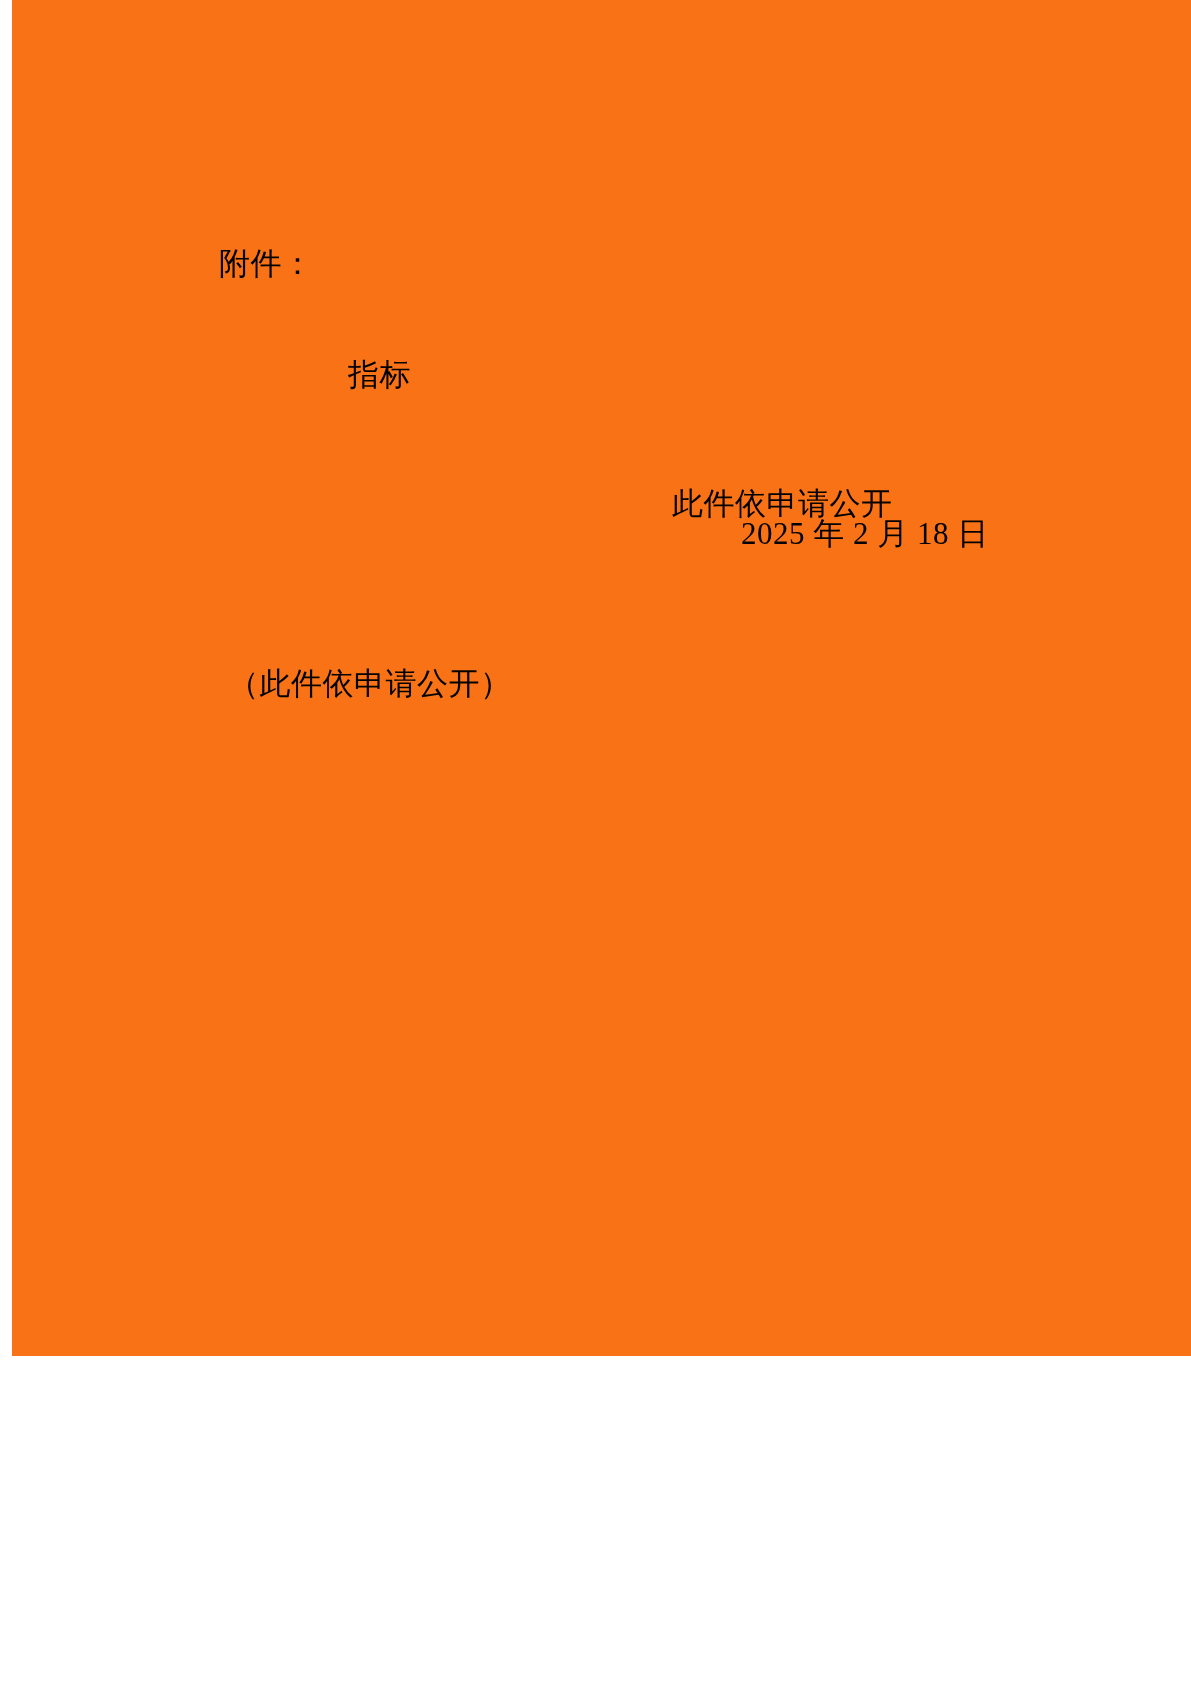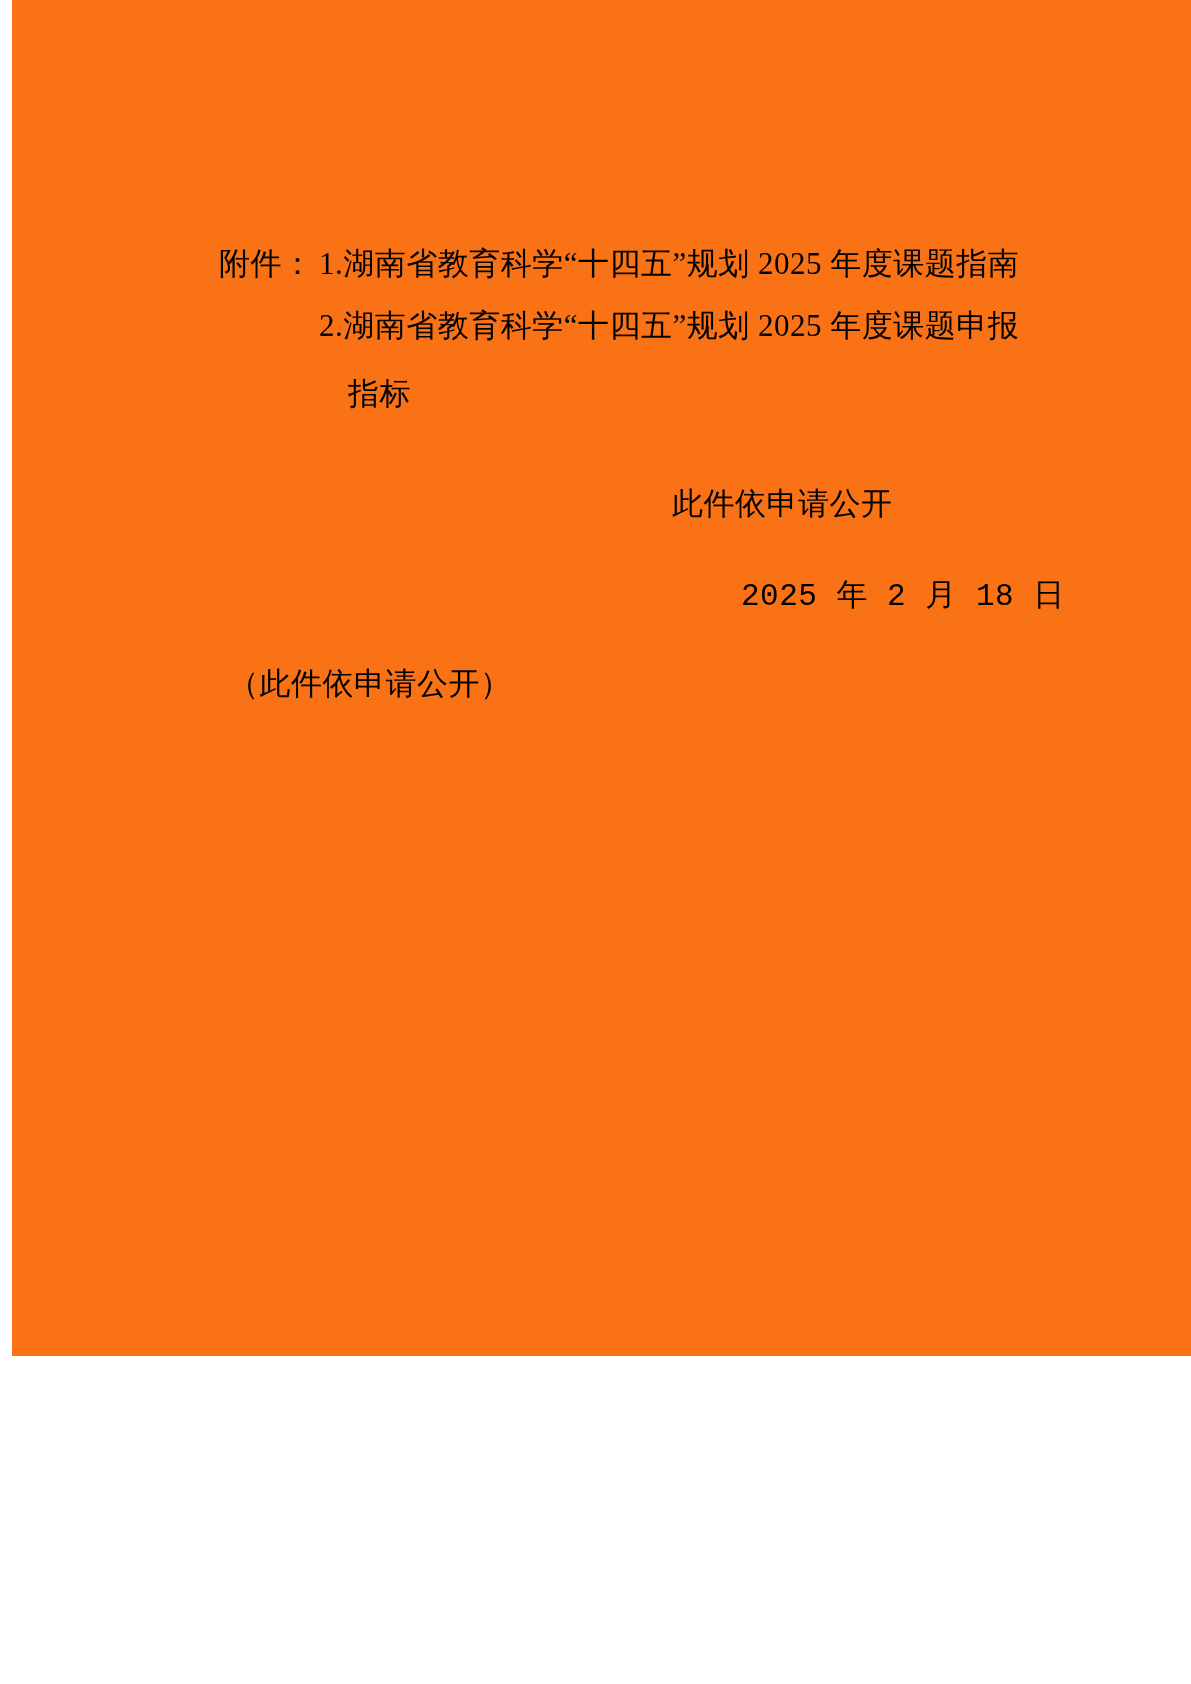--- a/index.html
+++ b/index.html
@@ -21,44 +21,42 @@
     position: absolute;
     font-size: 31px;
     line-height: 1.05;
     white-space: nowrap;
     color: #000000;
     letter-spacing: 0.5px;
   }
   .attachment-label    { left: 207px; top: 248px; }
   .attachment-item-1   { left: 307px; top: 248px; }
   .attachment-item-2   { left: 307px; top: 310px; }
-  .attachment-item-2b  { left: 336px; top: 378px; }
+  .attachment-item-2b  { left: 336px; top: 359px; }
   .issuer              { left: 660px; top: 488px; }
-  .doc-date            { left: 729px; top: 581px; font-family: Liberation Mono, monospace; }
+  .doc-date            { left: 729px; top: 518px; }
   .disclosure-note     { left: 216px; top: 668px; text-align: center; }
   .page-number {
     position: absolute;
     left: 972px;
     top: 1533px;
     font-size: 29px;
     line-height: 1.0;
     letter-spacing: 0px;
     white-space: nowrap;
   }
 </style>
 </head>
 <body>
 
 <div class="page">
 
   <span class="txt attachment-label">附件：</span>
 
-  <span class="txt attachment-item-1">1.湖南省教育科学“十四五”规划 2025 年度课题指南</span>
 
-  <span class="txt attachment-item-2">2.湖南省教育科学“十四五”规划 2025 年度课题申报</span>
 
   <span class="txt attachment-item-2b">指标</span>
 
   <span class="txt issuer">此件依申请公开</span>
 
   <span class="txt doc-date">2025 年 2 月 18 日</span>
 
   <span class="txt disclosure-note">（此件依申请公开）</span>
 
   <span class="page-number">—5—</span>

